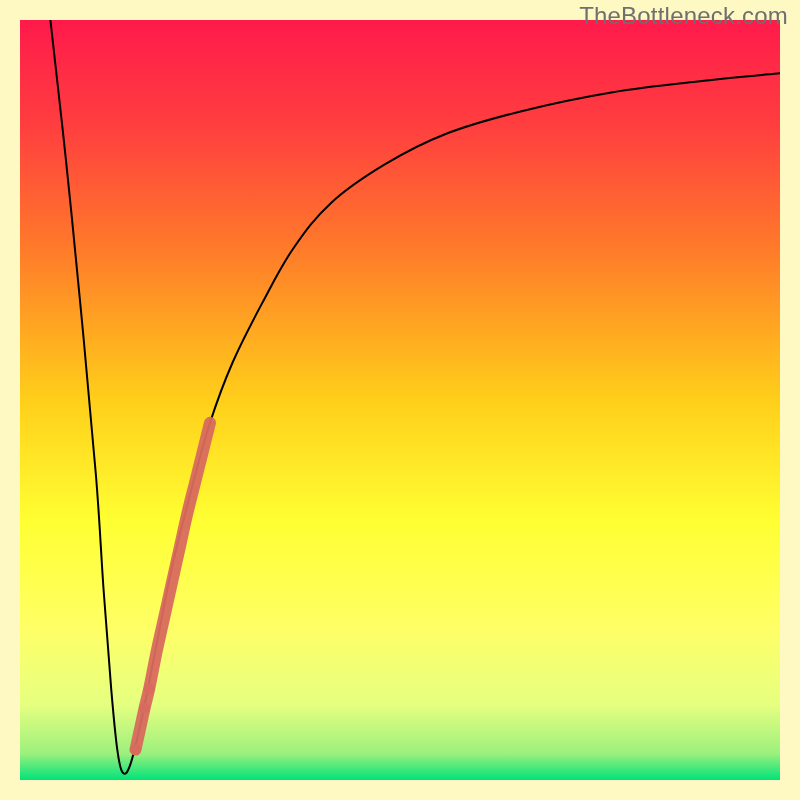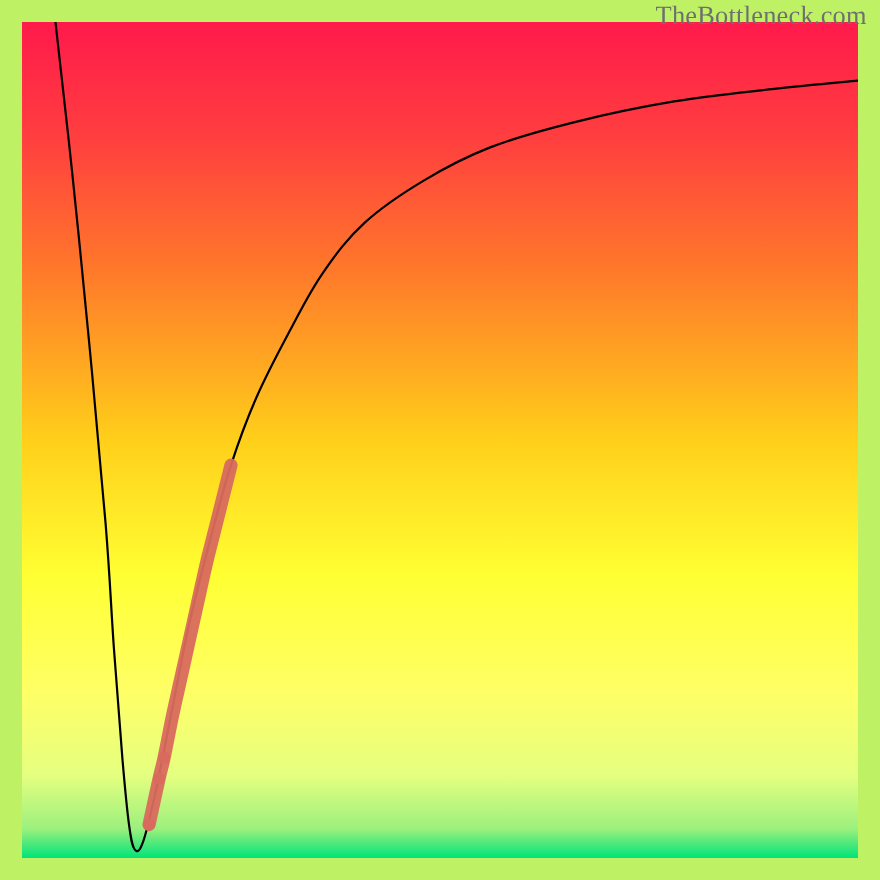--- a/index.html
+++ b/index.html
@@ -8,22 +8,21 @@
     width: 800px;
     height: 800px;
     overflow: hidden;
     background: #000;
     font-family: Arial, Helvetica, sans-serif;
   }
   .frame {
     position: absolute;
     left: 0; top: 0;
     width: 800px; height: 800px;
-    background: #bef264;
-    font-family: Liberation Serif, serif;
+    background: #fef9c3;
   }
   .plot-area {
     position: absolute;
     overflow: hidden;
   }
   .watermark {
     position: absolute;
     top: 2px;
     right: 12px;
     color: #6f6f6f;

